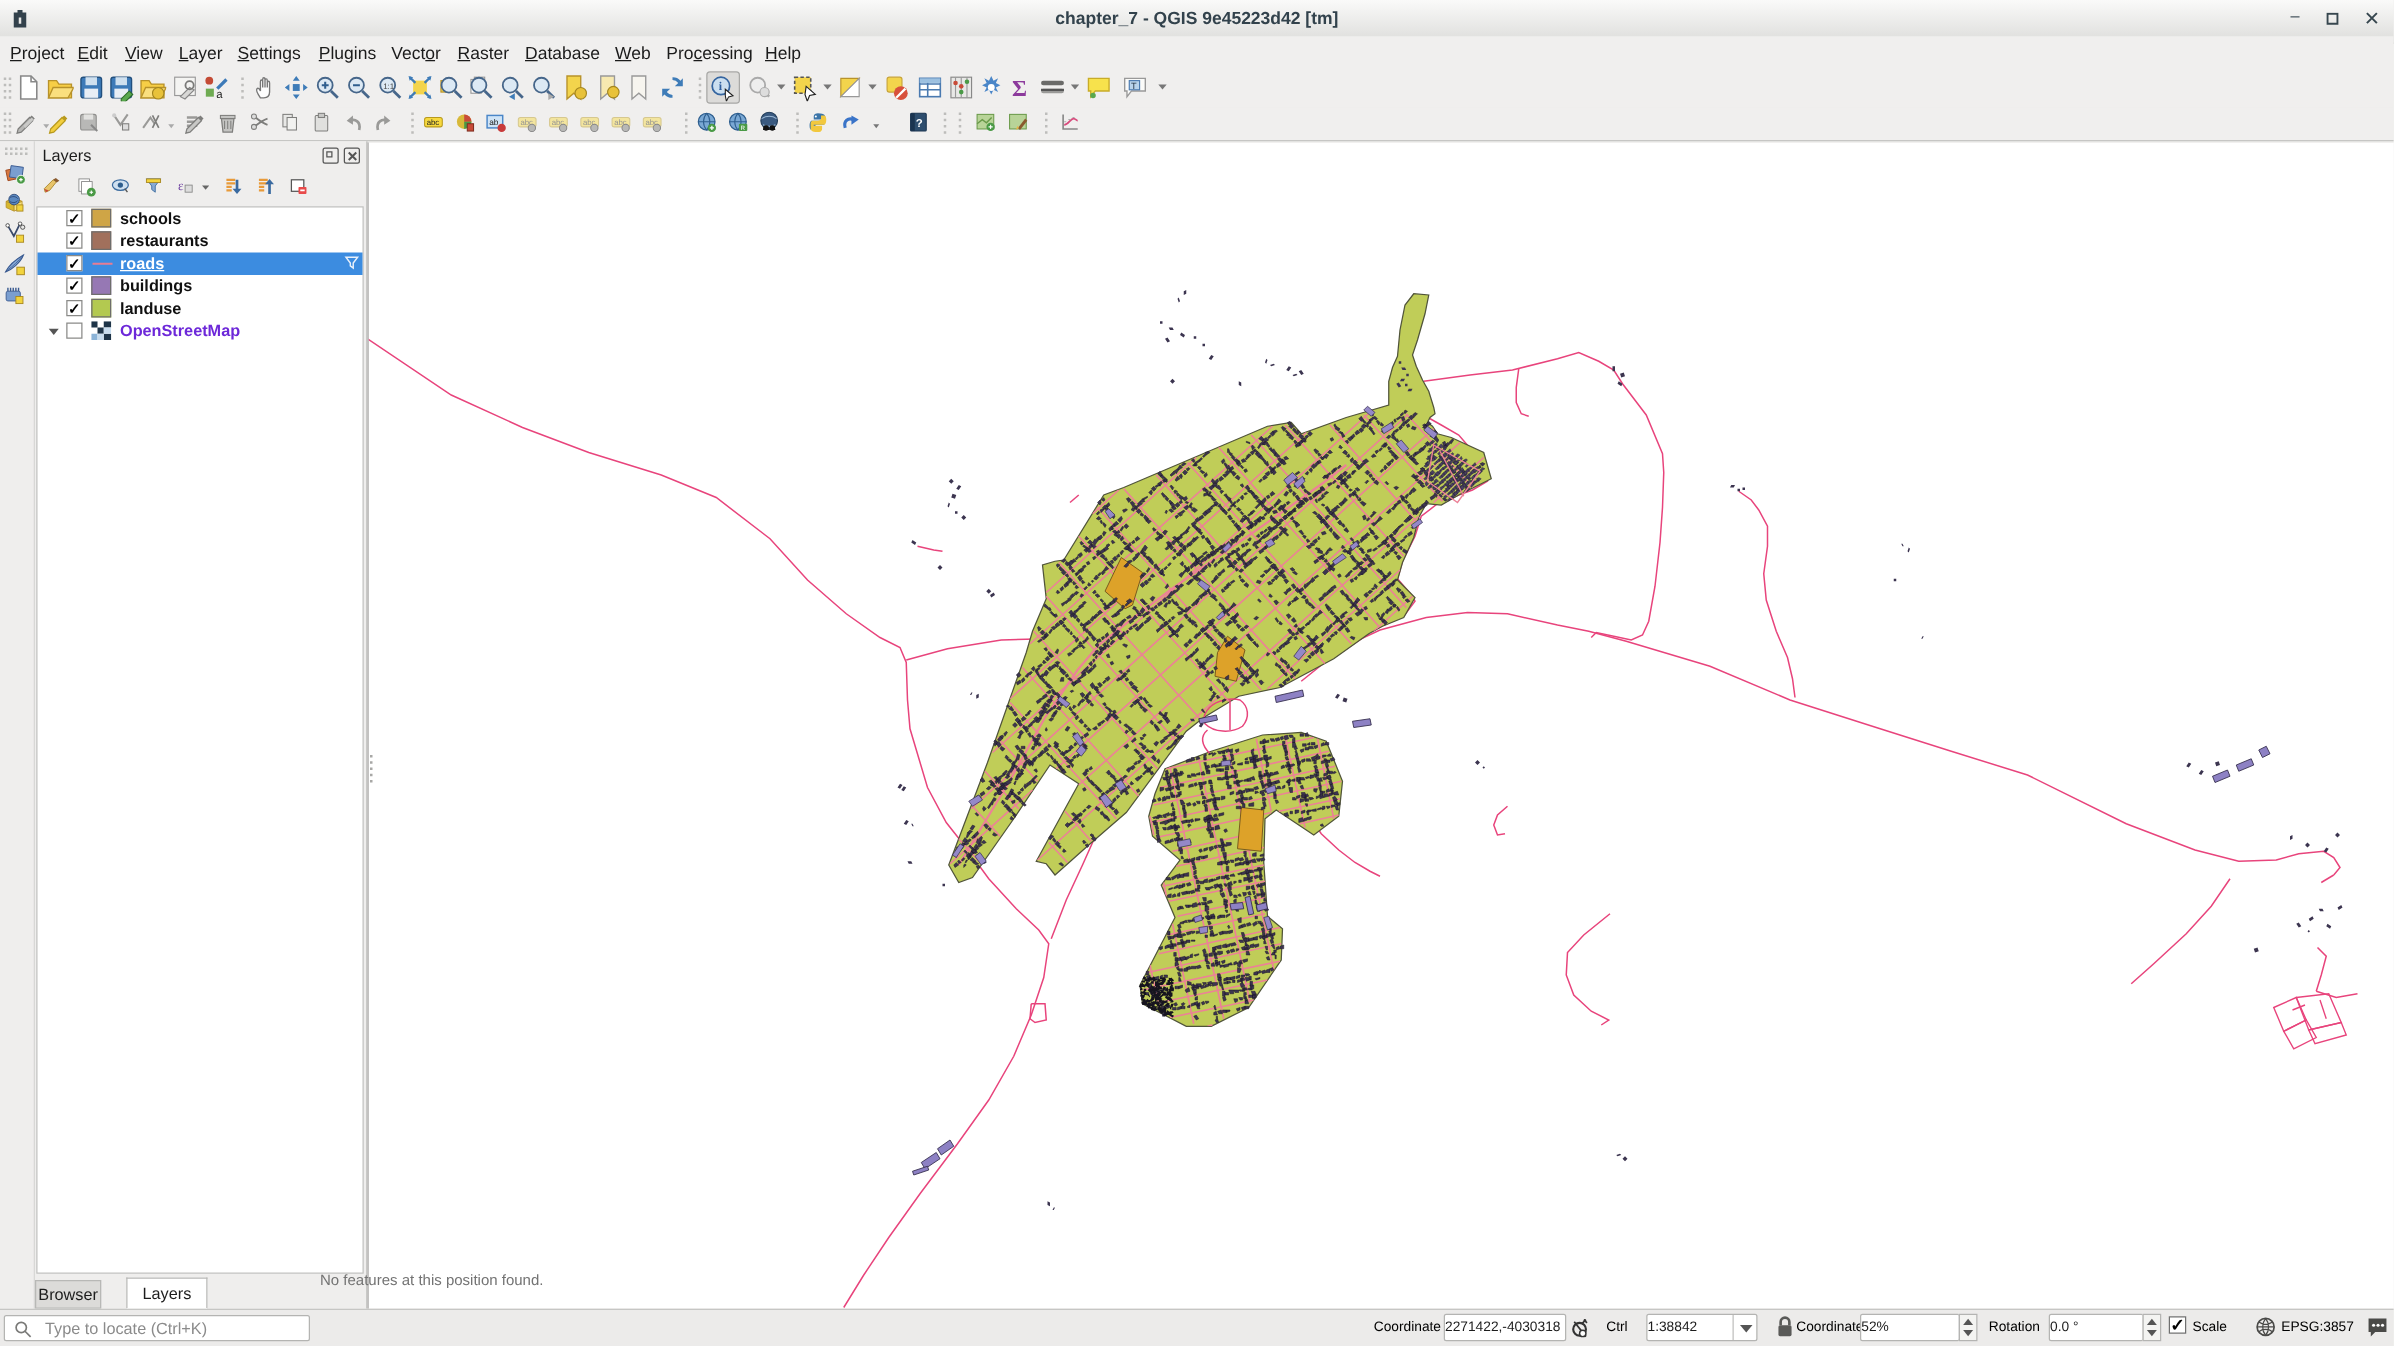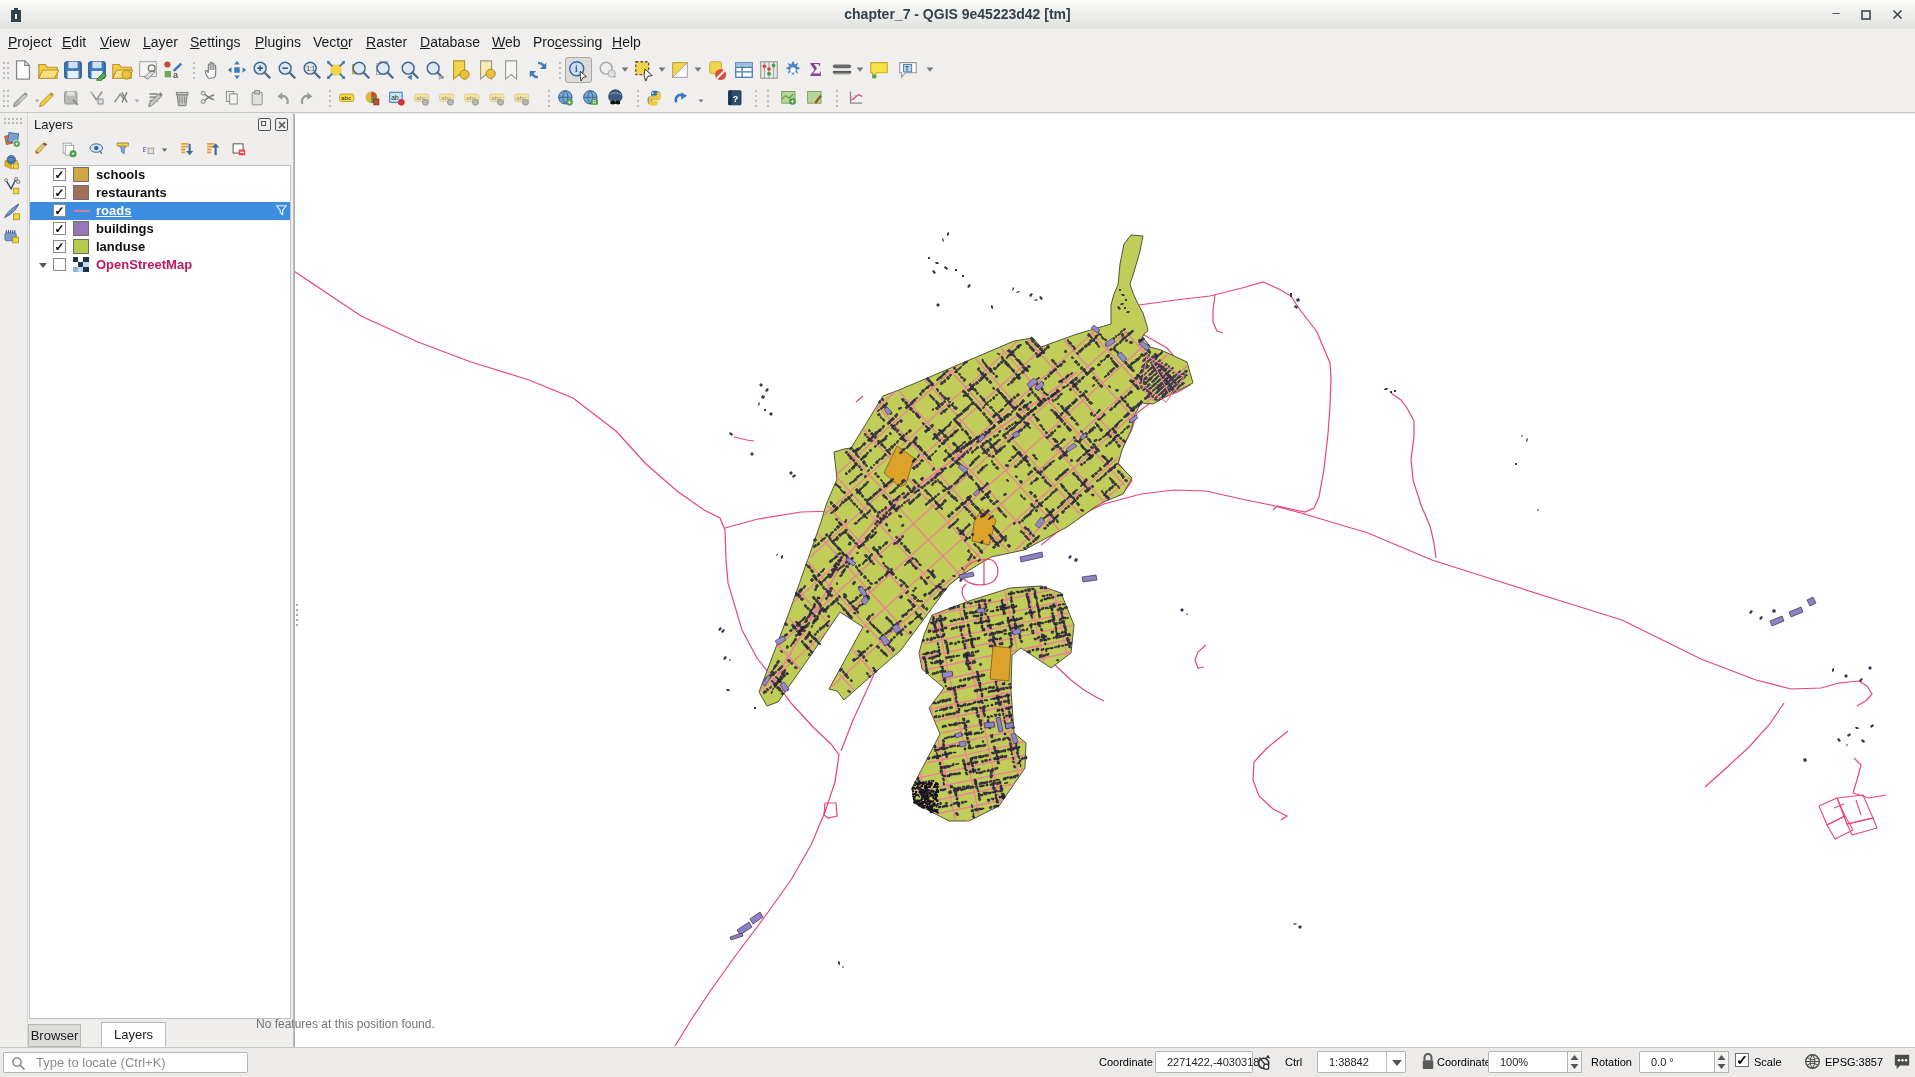--- a/index.html
+++ b/index.html
@@ -13,21 +13,21 @@
 #leftstrip{position:absolute;left:0;top:113px;width:27px;height:934px;background:#efeeed}
 #panel{position:absolute;left:27px;top:113px;width:267px;height:934px;background:#efeeed;border-left:1px solid #d8d8d6;border-right:1px solid #bdbdbb}
 #list{position:absolute;left:29px;top:165px;width:262px;height:854px;background:#ffffff;border:1px solid #c0c0be}
 .row{position:absolute;left:0;width:260px;height:18px;font-size:13px;font-weight:bold;color:#101010}
 .cb{position:absolute;left:23px;top:2px;width:13px;height:13px;background:#fff;border:1px solid #8a8a88;font-size:12px;line-height:12px;text-align:center;color:#000;font-weight:bold}
 .chip{position:absolute;left:43px;top:1px;width:16px;height:15px;border:1px solid #6e6e6c}
 .lbl{position:absolute;left:66px;top:1px}
 .tab{position:absolute;height:23px;font-size:13px;color:#1d1d1d;text-align:center;border:1px solid #b8b8b6}
 #statusbar{position:absolute;left:0;top:1047px;width:1915px;height:30px;background:#ecebea;border-top:1px solid #c6c6c4;font-size:11px;color:#1d1d1d}
 #locator{position:absolute;left:3px;top:1052px;width:245px;height:21px;background:#fff;border:1px solid #b4b4b2;border-radius:2px;color:#8b8b8b;font-size:13px;line-height:19px;padding-left:32px}
-.sbox{position:absolute;top:1051px;height:22px;background:#fff;border:1px solid #b4b4b2;border-radius:2px;font-size:11px;color:#1d1d1d;line-height:20px;padding-left:11px}
+.sbox{position:absolute;top:1051px;height:22px;background:#fff;border:1px solid #b4b4b2;border-radius:2px;font-size:11px;color:#1d1d1d;line-height:20px;padding-left:0}
 .slbl{position:absolute;top:1056px;font-size:11px}
 #mapc{position:absolute;left:294px;top:114px;border-left:1px solid #b0b0ae}
 </style></head>
 <body>
 <div id="titlebar">
     <div id="title">chapter_7 - QGIS 9e45223d42 [tm]</div>
   </div>
 <svg class="abs" style="left:10px;top:8px" width="12" height="15">
     <rect x="1" y="2" width="10" height="12" fill="#33424c"></rect>
     <rect x="4" y="0" width="4" height="3" fill="#33424c"></rect>
@@ -755,21 +755,21 @@
       <svg class="abs" style="left:43px;top:1px" width="16" height="15">
         <rect width="16" height="15" fill="#fff"></rect>
         <rect x="0" y="0" width="5" height="5" fill="#1e3448"></rect>
         <rect x="10" y="0" width="6" height="5" fill="#1e3448"></rect>
         <rect x="5" y="5" width="5" height="5" fill="#1e3448"></rect>
         <rect x="0" y="10" width="5" height="5" fill="#8cb4d8"></rect>
         <rect x="10" y="10" width="6" height="5" fill="#1e3448"></rect>
         <rect x="5" y="10" width="5" height="5" fill="#c8dcee"></rect>
         <rect x="10" y="5" width="6" height="5" fill="#c8dcee"></rect>
       </svg>
-      <span class="lbl" style="color:#be185d">OpenStreetMap</span>
+      <span class="lbl" style="color:#6d28d9">OpenStreetMap</span>
     </div>
   </div>
 <div class="tab" style="left:28px;top:1024px;width:53px;background:#dcdbd9;line-height:22px">Browser</div>
 <div class="tab" style="left:101px;top:1022px;width:65px;background:#ffffff;border-bottom:1px solid #fff;height:25px;line-height:24px">Layers</div>
 <div id="statusbar"></div>
 <div id="locator">Type to locate (Ctrl+K)</div>
 <svg class="abs" style="left:11px;top:1056px" width="15" height="15" viewBox="0 0 20 20">
     <circle cx="8" cy="8" r="5.5" fill="none" stroke="#7a7a78" stroke-width="1.8"></circle>
     <path d="M12 12l6 6" stroke="#7a7a78" stroke-width="1.8"></path>
   </svg>
@@ -785,21 +785,21 @@
 <div class="sbox" style="left:1317px;width:89px">1:38842</div>
 <div class="abs" style="left:1386px;top:1052px;width:20px;height:20px;border-left:1px solid #c0c0be"></div>
 <svg class="abs" style="left:1391px;top:1059px" width="12" height="8">
     <path d="M1 1l5 6 5-6z" fill="#555"></path>
   </svg>
 <svg class="abs" style="left:1421px;top:1052px" width="14" height="19" viewBox="0 0 16 21">
     <rect x="2" y="9" width="12" height="10" rx="1.5" fill="#5a5a58"></rect>
     <path d="M4 9V6a4 4 0 018 0v3" fill="none" stroke="#5a5a58" stroke-width="2.4"></path>
   </svg>
 <div class="slbl" style="left:1437px">Coordinate</div>
-<div class="sbox" style="left:1488px;width:80px">100%</div>
+<div class="sbox" style="left:1488px;width:80px">52%</div>
 <div class="abs" style="left:1567px;top:1051px;width:15px;height:22px;background:#f4f4f2;border:1px solid #b4b4b2"><svg width="13" height="20">
       <path d="M2.5 8l4-5 4 5z" fill="#555"></path>
       <path d="M2.5 12l4 5 4-5z" fill="#555"></path>
     </svg></div>
 <div class="slbl" style="left:1591px">Rotation</div>
 <div class="sbox" style="left:1639px;width:76px">0.0 °</div>
 <div class="abs" style="left:1714px;top:1051px;width:15px;height:22px;background:#f4f4f2;border:1px solid #b4b4b2"><svg width="13" height="20">
       <path d="M2.5 8l4-5 4 5z" fill="#555"></path>
       <path d="M2.5 12l4 5 4-5z" fill="#555"></path>
     </svg></div>

